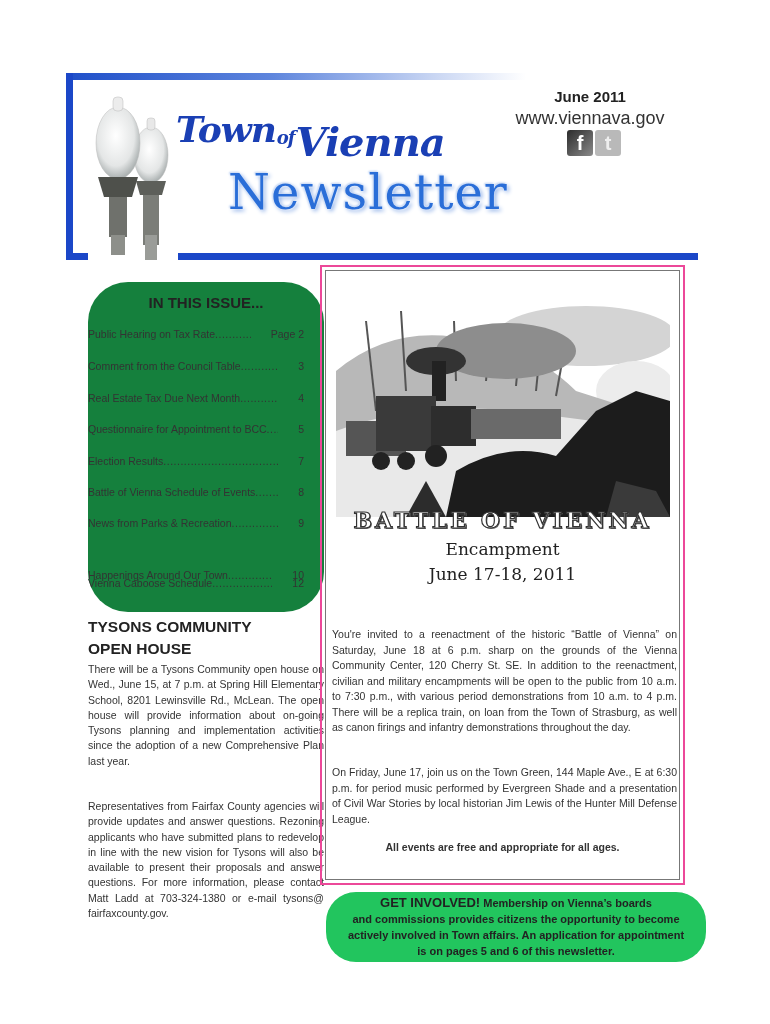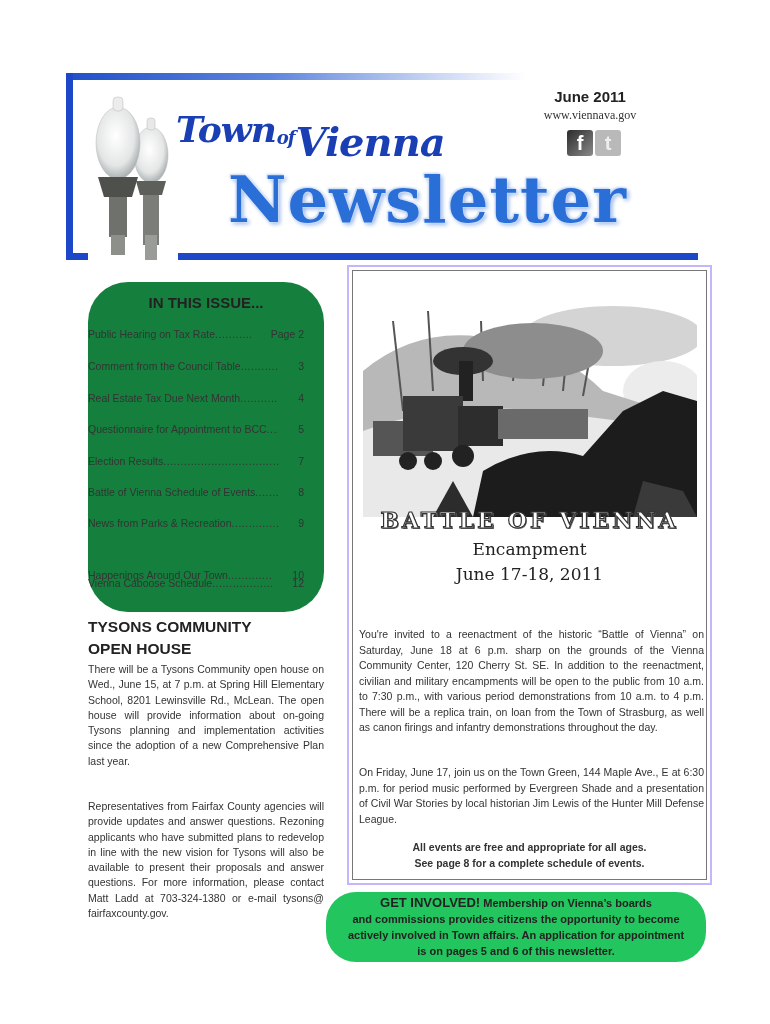--- a/index.html
+++ b/index.html
@@ -15,27 +15,27 @@
 
   
   .lamps { position: absolute; left: 84px; top: 85px; width: 100px; height: 180px; }
 
   .town { position: absolute; left: 176px; top: 104px; font-family: "DejaVu Serif", serif;
     font-style: italic; font-weight: bold; color: #1a3fb4; font-size: 36px; letter-spacing: -1px; }
   .town .of { font-size: 18px; vertical-align: -2px; margin: 0 1px; }
   .town .vienna { font-size: 40px; position: relative; top: 14px; }
 
   .newsletter { position: absolute; left: 228px; top: 168px; font-family: "DejaVu Serif", serif;
-    font-weight: bold; font-size: 64px; color: #2a6ed8; letter-spacing: 1px;
+    font-weight: normal; font-size: 48px; color: #2a6ed8; letter-spacing: 1px;
     text-shadow: 0 0 2px #fff, 2px 2px 4px #8fb0e8, -1px -1px 2px #b5cbf0; line-height: 1; }
 
   .issue-date { position: absolute; left: 520px; top: 88px; width: 140px; text-align: center;
     font-family: "Liberation Sans", sans-serif; font-weight: bold; font-size: 15px; color: #222; }
   .website { position: absolute; left: 500px; top: 108px; width: 180px; text-align: center;
-    font-family: Liberation Serif, serif; font-size: 12px; color: #333; }
+    font-family: Liberation Sans, sans-serif; font-size: 18px; color: #333; }
   .social { position: absolute; left: 567px; top: 130px; display: flex; gap: 2px; }
   .social .icon { width: 26px; height: 26px; border-radius: 3px; display: flex; align-items: center;
     justify-content: center; font-family: "Liberation Sans", sans-serif; font-weight: bold; font-size: 20px; color: #fff; }
   .social .fb { background: linear-gradient(135deg, #2b2b2b, #8a8a8a); }
   .social .tw { background: #b9b9b9; color: #eee; }
 
   
   .toc { position: absolute; left: 88px; top: 282px; width: 236px; height: 330px;
     background: #15803d; border-radius: 40px 40px 40px 40px; }
   .toc-title { position: absolute; left: 0; top: 12px; width: 236px; text-align: center;
@@ -47,22 +47,22 @@
   .toc-item .dots::before { content: "..................................................................................."; letter-spacing: 0.5px; }
   .toc-item .pg { flex: 0 0 auto; padding-left: 20px; }
 
   
   .tysons-title { position: absolute; left: 88px; top: 616px; width: 240px;
     font-family: "Liberation Sans", sans-serif; font-weight: bold; font-size: 15.5px; color: #222; line-height: 22px; }
   .article-left { position: absolute; left: 88px; width: 236px; font-family: "Liberation Sans", sans-serif;
     font-size: 10.5px; line-height: 15.3px; color: #333; text-align: justify; }
 
   
-  .battle-box { position: absolute; left: 347px; top: 265px; width: 365px; height: 620px;
-    border: 2px solid #c4b5fd; }
+  .battle-box { position: absolute; left: 320px; top: 265px; width: 365px; height: 620px;
+    border: 2px solid #ec4899; }
   .battle-inner { position: absolute; left: 3px; top: 3px; right: 3px; bottom: 3px; border: 1px solid #777; }
   .battle-img { position: absolute; left: 14px; top: 14px; width: 334px; height: 236px; }
   .battle-title { position: absolute; left: 0; top: 240px; width: 100%; text-align: center;
     font-family: "DejaVu Serif", serif; font-weight: bold; font-size: 22px; letter-spacing: 3px;
     color: #fff; -webkit-text-stroke: 1.2px #333; text-shadow: 1px 1px 0 #666; }
   .battle-sub { position: absolute; left: 0; top: 270px; width: 100%; text-align: center;
     font-family: "DejaVu Serif", serif; font-size: 17px; line-height: 25px; color: #222; }
   .battle-para { position: absolute; left: 10px; width: 345px; font-family: "Liberation Sans", sans-serif;
     font-size: 10.5px; line-height: 15.5px; color: #333; text-align: justify; }
   .battle-bold { position: absolute; left: 0; top: 572px; width: 100%; text-align: center;
@@ -211,21 +211,20 @@
   </svg>
   <div class="battle-title">BATTLE OF VIENNA</div>
   <div class="battle-sub">
     <div>Encampment</div>
     <div>June 17-18, 2011</div>
   </div>
   <div class="battle-para" style="top:360px;">You're invited to a reenactment of the historic “Battle of Vienna” on Saturday, June 18 at 6 p.m. sharp on the grounds of the Vienna Community Center, 120 Cherry St. SE. In addition to the reenactment, civilian and military encampments will be open to the public from 10 a.m. to 7:30 p.m., with various period demonstrations from 10 a.m. to 4 p.m. There will be a replica train, on loan from the Town of Strasburg, as well as canon firings and infantry demonstrations throughout the day.</div>
   <div class="battle-para" style="top:498px;">On Friday, June 17, join us on the Town Green, 144 Maple Ave., E at 6:30 p.m. for period music performed by Evergreen Shade and a presentation of Civil War Stories by local historian Jim Lewis of the Hunter Mill Defense League.</div>
   <div class="battle-bold">
     <div>All events are free and appropriate for all ages.</div>
-    <div>See page 8 for a complete schedule of events.</div>
   </div>
 </div>
 
 <div class="involved">
   <div><span class="hl">GET INVOLVED!</span><span> Membership on Vienna’s boards</span></div>
   <div>and commissions provides citizens the opportunity to become</div>
   <div>actively involved in Town affairs. An application for appointment</div>
   <div>is on pages 5 and 6 of this newsletter.</div>
 </div>
 

